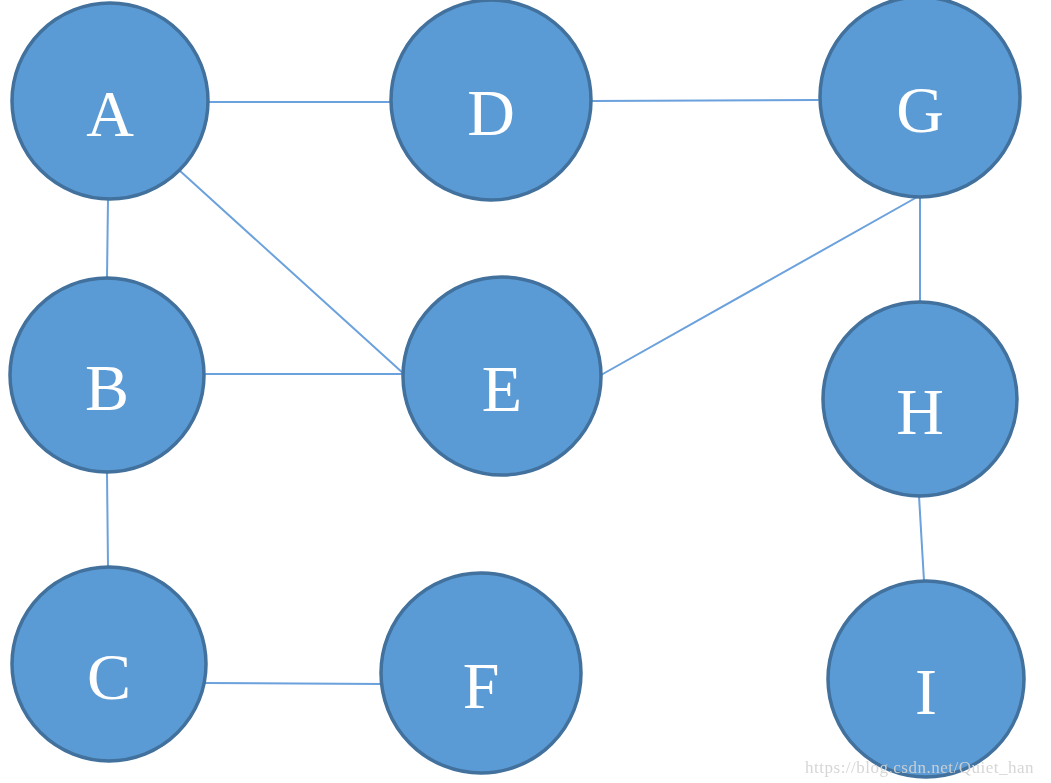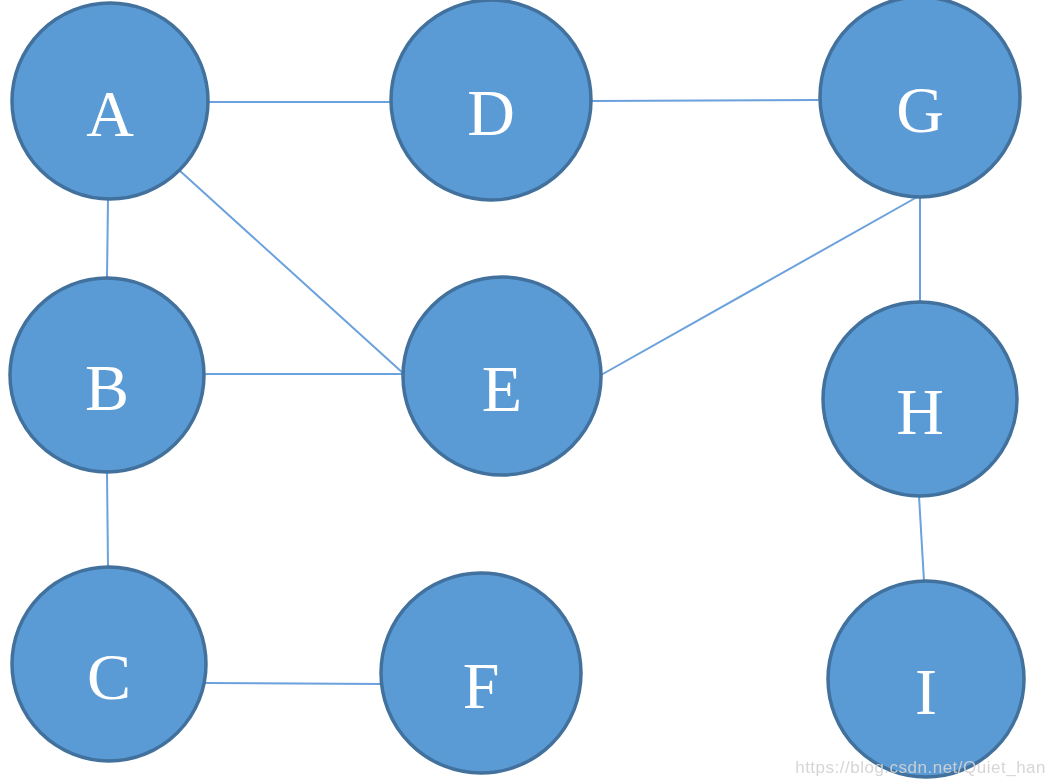--- a/index.html
+++ b/index.html
@@ -24,23 +24,23 @@
     display: block;
   }
   #graph-svg text.node-label {
     font-family: "Liberation Serif", "DejaVu Serif", serif;
     font-size: 66px;
     fill: #ffffff;
     text-anchor: middle;
   }
   .watermark {
     position: absolute;
-    right: 5px;
+    right: 17px;
     bottom: 5px;
-    font-family: Liberation Sans, sans-serif;
+    font-family: Liberation Serif, serif;
     font-size: 17px;
     letter-spacing: 0.5px;
     color: rgba(210, 210, 210, 0.92);
     pointer-events: none;
     white-space: nowrap;
     text-align: right;
   }
 </style>
 </head>
 <body>

